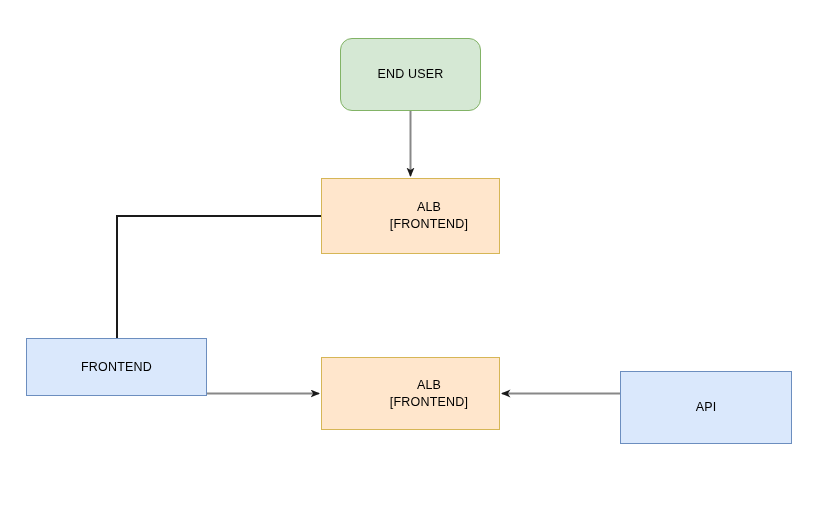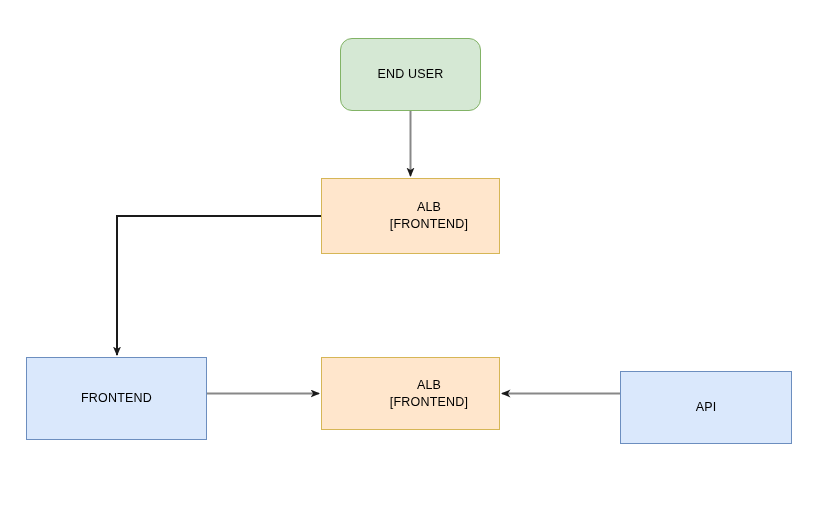--- a/index.html
+++ b/index.html
@@ -50,21 +50,21 @@
   .fill-blue {
     background: #dae8fc;
     border: 1.2px solid #6c8ebf;
   }
   .rounded {
     border-radius: 12px;
   }
   
   #node-end-user   { left: 340px; top: 38px;  width: 141px; height: 73px; }
   #node-alb-ext    { left: 321px; top: 178px; width: 179px; height: 76px; }
-  #node-frontend   { left: 26px;  top: 357px; width: 181px; height: 83px; }
+  #node-frontend   { left: 26px;  top: 338px; width: 181px; height: 58px; }
   #node-alb-int    { left: 321px; top: 357px; width: 179px; height: 73px; }
   #node-api        { left: 620px; top: 371px; width: 172px; height: 73px; }
 
   #edges {
     position: absolute;
     left: 0;
     top: 0;
     width: 825px;
     height: 527px;
     z-index: 1;

